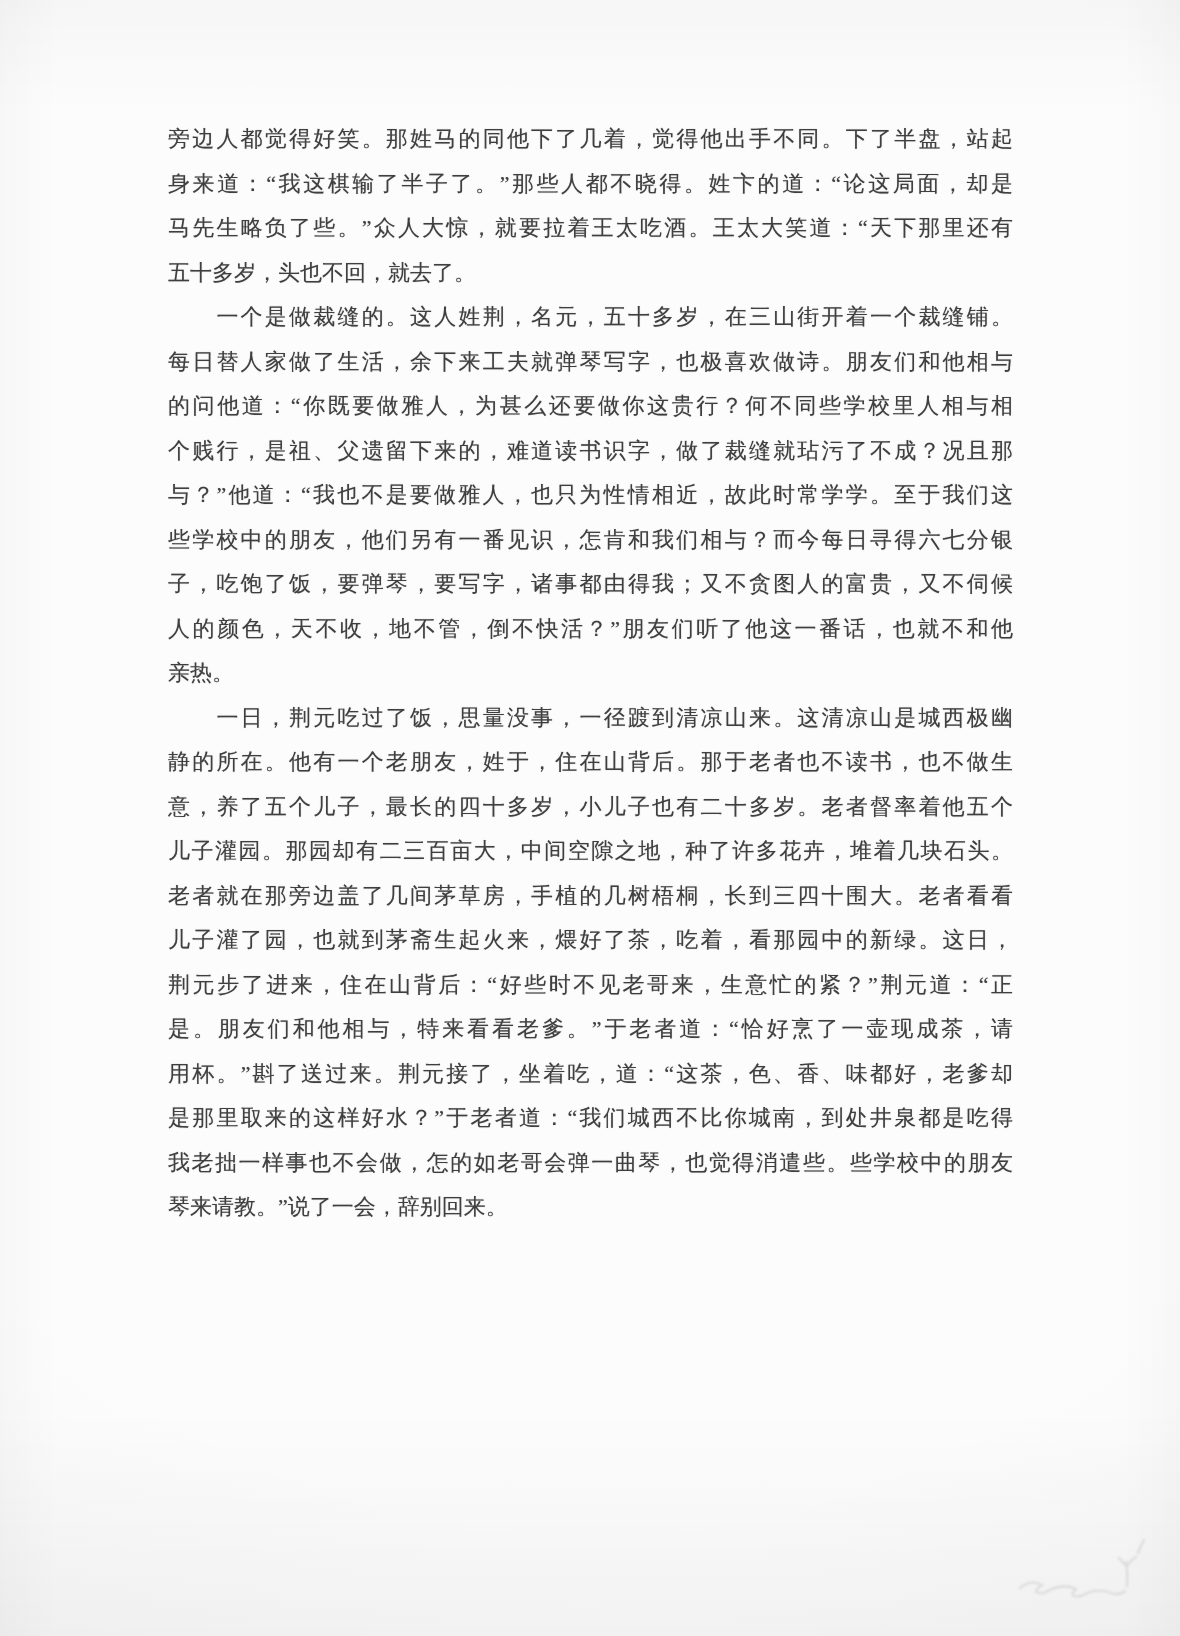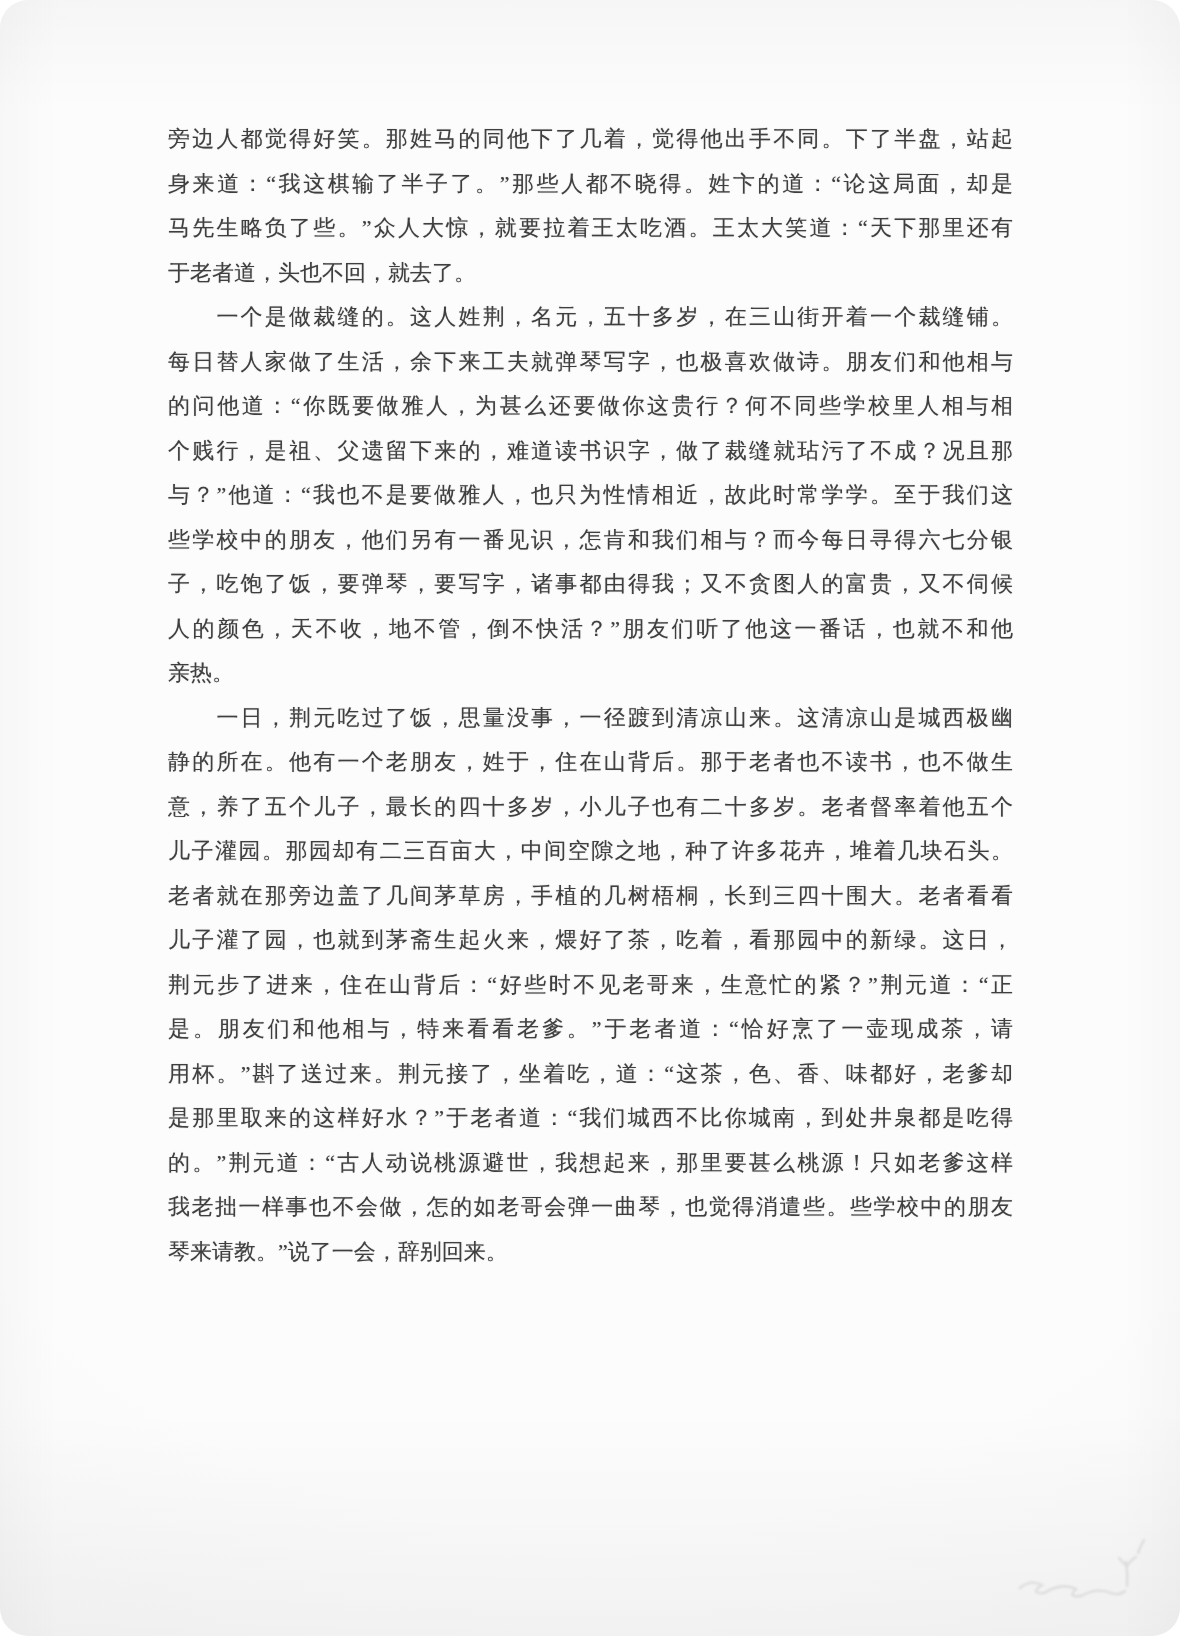--- a/index.html
+++ b/index.html
@@ -7,21 +7,20 @@
     padding: 0;
     background: #ffffff;
   }
   .page {
     position: relative;
     width: 1180px;
     height: 1636px;
     background: var(--paper, #fcfcfc);
     overflow: hidden;
     font-family: "Liberation Serif", "DejaVu Serif", serif;
-    border-radius: 28px;
   }
   
   .page::before {
     content: "";
     position: absolute;
     inset: 0;
     pointer-events: none;
     background:
       radial-gradient(125% 92% at 50% 42%, rgba(255,255,255,0) 55%, rgba(80,80,80,0.06) 100%),
       linear-gradient(180deg, rgba(0,0,0,0.025) 0%, rgba(0,0,0,0) 7%, rgba(0,0,0,0) 86%, rgba(0,0,0,0.035) 100%),
@@ -67,21 +66,21 @@
 </head>
 <body>
 
 <div class="page">
 
   <div class="text-block">
       <div class="paragraph">
         <div class="line">旁边人都觉得好笑。那姓马的同他下了几着，觉得他出手不同。下了半盘，站起</div>
         <div class="line">身来道：“我这棋输了半子了。”那些人都不晓得。姓卞的道：“论这局面，却是</div>
         <div class="line">马先生略负了些。”众人大惊，就要拉着王太吃酒。王太大笑道：“天下那里还有</div>
-        <div class="line last">于老者道，头也不回，就去了。</div>
+        <div class="line last">五十多岁，头也不回，就去了。</div>
       </div>
       <div class="paragraph">
         <div class="line">　　一个是做裁缝的。这人姓荆，名元，五十多岁，在三山街开着一个裁缝铺。</div>
         <div class="line">每日替人家做了生活，余下来工夫就弹琴写字，也极喜欢做诗。朋友们和他相与</div>
         <div class="line">的问他道：“你既要做雅人，为甚么还要做你这贵行？何不同些学校里人相与相</div>
         <div class="line">个贱行，是祖、父遗留下来的，难道读书识字，做了裁缝就玷污了不成？况且那</div>
         <div class="line">与？”他道：“我也不是要做雅人，也只为性情相近，故此时常学学。至于我们这</div>
         <div class="line">些学校中的朋友，他们另有一番见识，怎肯和我们相与？而今每日寻得六七分银</div>
         <div class="line">子，吃饱了饭，要弹琴，要写字，诸事都由得我；又不贪图人的富贵，又不伺候</div>
         <div class="line">人的颜色，天不收，地不管，倒不快活？”朋友们听了他这一番话，也就不和他</div>
@@ -91,21 +90,20 @@
         <div class="line">　　一日，荆元吃过了饭，思量没事，一径踱到清凉山来。这清凉山是城西极幽</div>
         <div class="line">静的所在。他有一个老朋友，姓于，住在山背后。那于老者也不读书，也不做生</div>
         <div class="line">意，养了五个儿子，最长的四十多岁，小儿子也有二十多岁。老者督率着他五个</div>
         <div class="line">儿子灌园。那园却有二三百亩大，中间空隙之地，种了许多花卉，堆着几块石头。</div>
         <div class="line">老者就在那旁边盖了几间茅草房，手植的几树梧桐，长到三四十围大。老者看看</div>
         <div class="line">儿子灌了园，也就到茅斋生起火来，煨好了茶，吃着，看那园中的新绿。这日，</div>
         <div class="line">荆元步了进来，住在山背后：“好些时不见老哥来，生意忙的紧？”荆元道：“正</div>
         <div class="line">是。朋友们和他相与，特来看看老爹。”于老者道：“恰好烹了一壶现成茶，请</div>
         <div class="line">用杯。”斟了送过来。荆元接了，坐着吃，道：“这茶，色、香、味都好，老爹却</div>
         <div class="line">是那里取来的这样好水？”于老者道：“我们城西不比你城南，到处井泉都是吃得</div>
-        <div class="line">的。”荆元道：“古人动说桃源避世，我想起来，那里要甚么桃源！只如老爹这样</div>
         <div class="line">我老拙一样事也不会做，怎的如老哥会弹一曲琴，也觉得消遣些。些学校中的朋友</div>
         <div class="line last">琴来请教。”说了一会，辞别回来。</div>
       </div>
     </div>
 
   <svg class="artifact" viewBox="0 0 160 72" xmlns="http://www.w3.org/2000/svg">
     <g fill="none" stroke="#c7c7c7" stroke-width="2.4" stroke-linecap="round">
       <path d="M 22 56 q 10 -9 22 -3 q -13 9 2 8 q 18 -11 32 -4 q -9 9 5 7 q 16 -9 30 -3 q 8 3 14 -2"></path>
       <path d="M 128 30 q 2 12 1 24"></path>
       <path d="M 121 26 q 5 6 8 8 q 5 -7 9 -9"></path>

